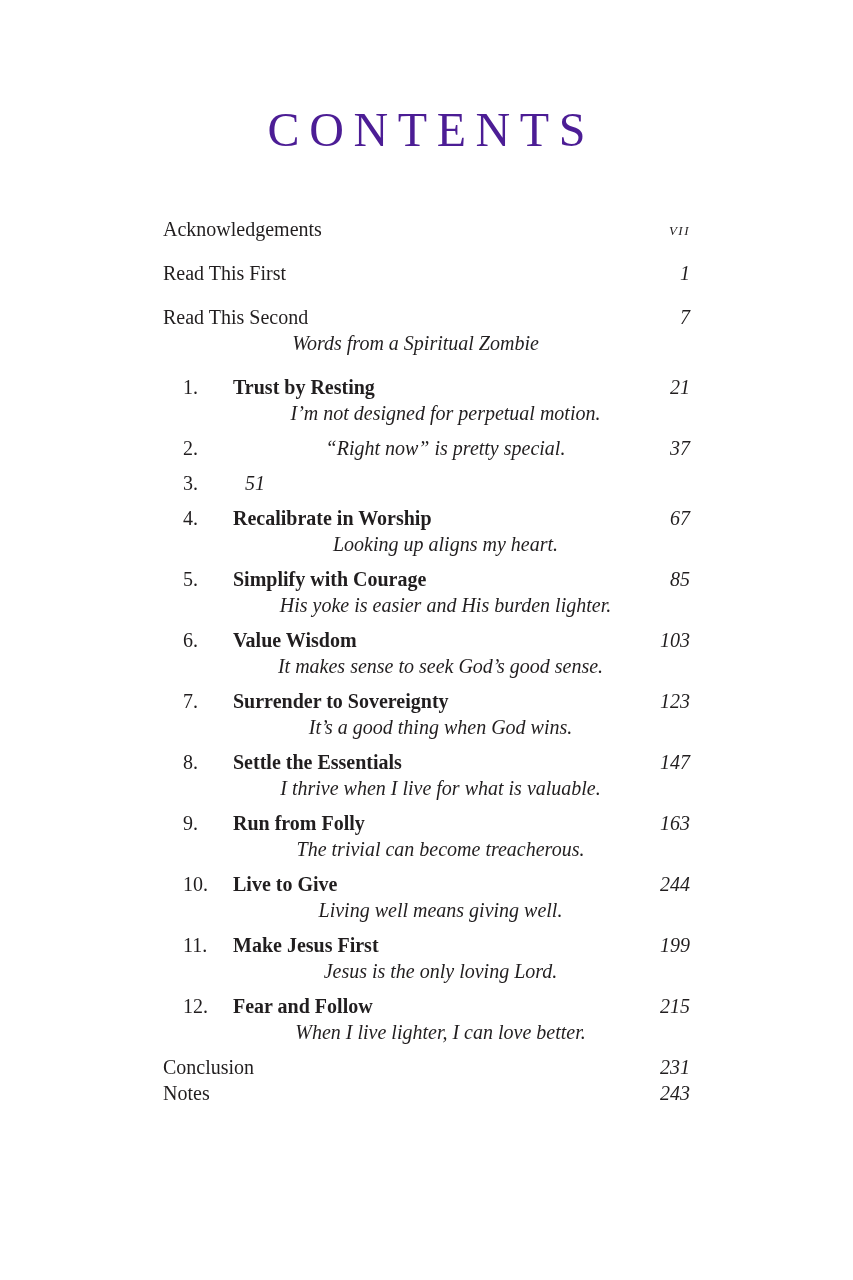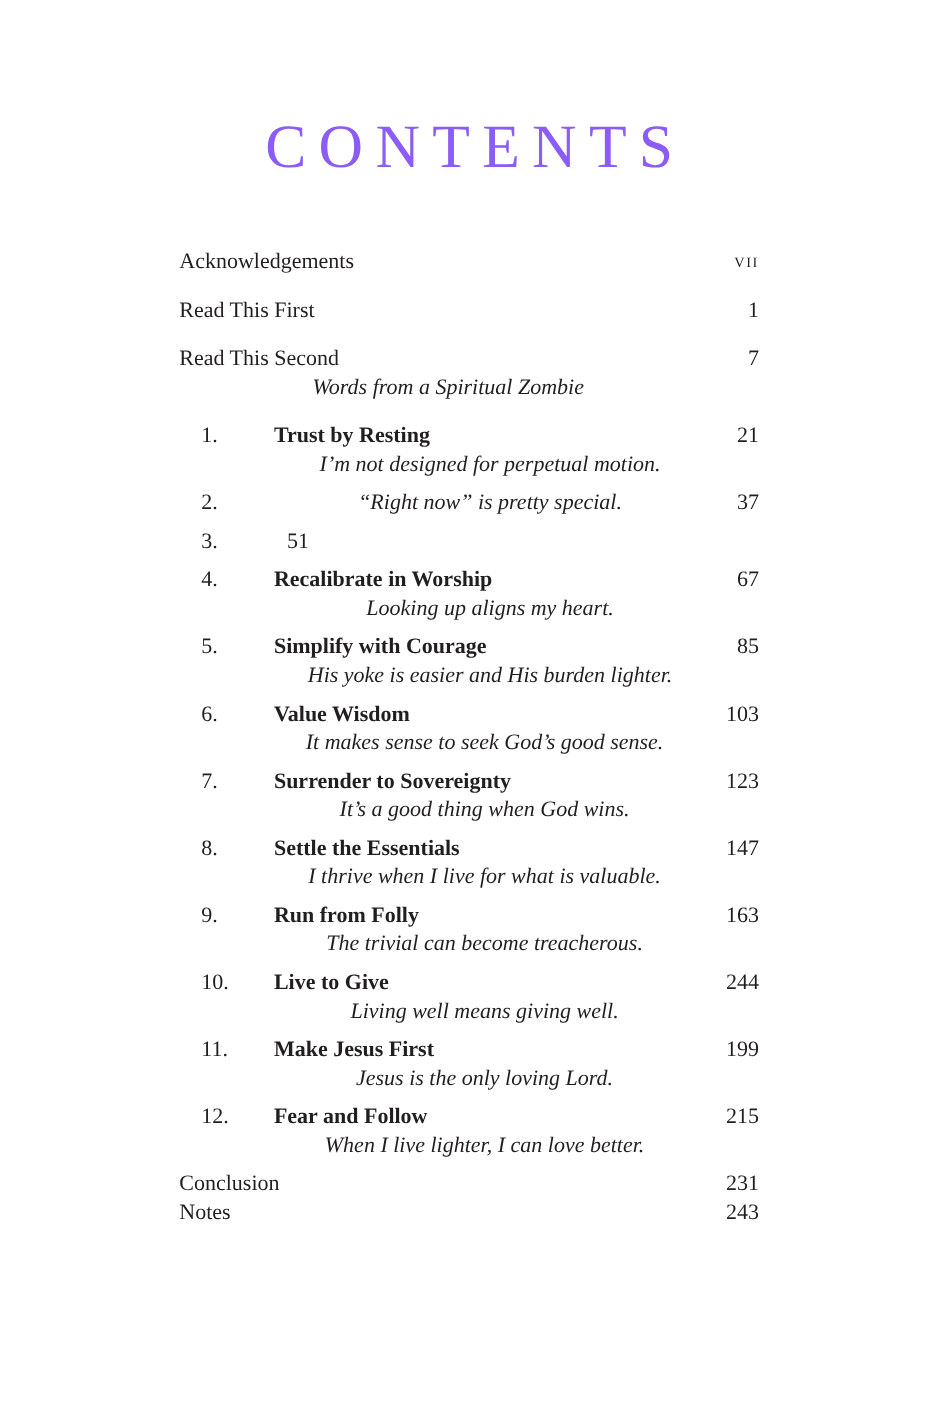--- a/index.html
+++ b/index.html
@@ -11,39 +11,38 @@
     width: 853px;
     height: 1280px;
     position: relative;
     font-family: "Liberation Serif", serif;
     color: #211e1f;
     -webkit-font-smoothing: antialiased;
   }
   .page-title {
     margin: 0;
     padding-top: 101px;
-    font-size: 56px;
+    font-size: 48px;
     font-weight: normal;
     line-height: 1.2;
     letter-spacing: 0.2em;
     text-align: center;
     text-indent: 0.2em; 
-    color: #8b5cf6;
+    color: #4c1d95;
   }
   .toc {
     width: 527px;
     margin-left: 163px;
     margin-top: 57px;
     font-size: 20px;
     line-height: 26px;
   }
   .row {
     display: flex;
     align-items: flex-start;
-    gap: 16px;
   }
   .row-main {
     flex: 1 1 auto;
     min-width: 0;
   }
   .front-row, .chapter-row {
     margin-bottom: 18px;
   }
   .chapter-row {
     margin-bottom: 9px;
@@ -65,20 +64,21 @@
     box-sizing: content-box;
   }
   .chapter-title {
     font-weight: bold;
   }
   .entry-page {
     flex: 0 0 auto;
     margin-left: 12px;
     text-align: right;
     white-space: nowrap;
+    font-style: italic;
   }
   .entry-page.roman {
     font-variant: small-caps;
     letter-spacing: 1.5px;
     font-size: 19px;
   }
 </style>
 </head>
 <body>
 

